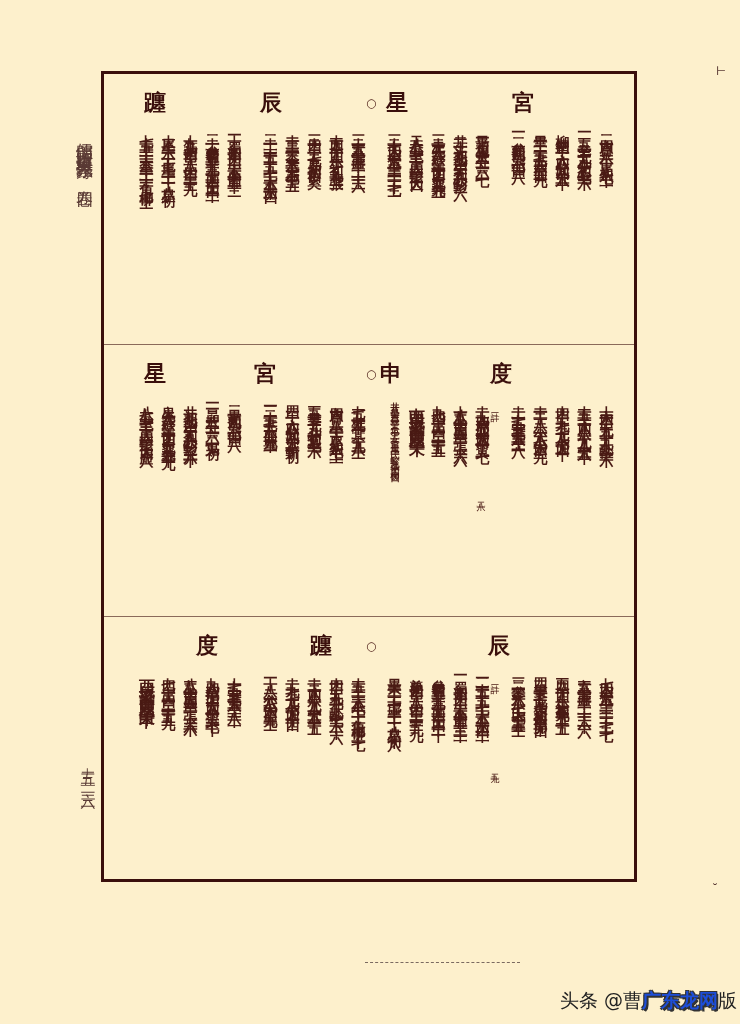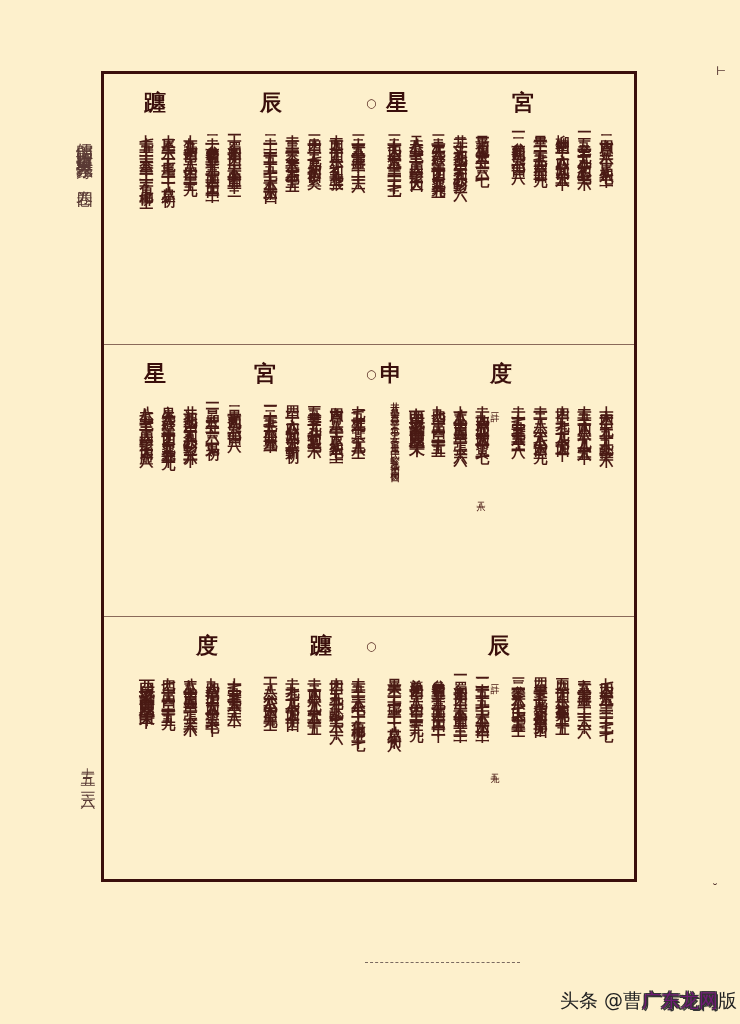--- a/index.html
+++ b/index.html
@@ -55,21 +55,21 @@
   .stray-mark { position:absolute; font-size:12px; color:#5a3a34; }
   .bottom-rule {
     position:absolute; left:365px; top:962px; width:155px; height:1px;
     border-top:1px dashed #7a6a60;
   }
   .watermark {
     position:absolute; left:560px; top:988px; font-size:19px;
     font-family:"DejaVu Sans",sans-serif; color:#222;
   }
   .watermark .brand {
-    color:#701a75; font-weight:normal;
+    color:#1d4ed8; font-weight:bold;
     text-shadow:-1px -1px 0 #333,1px -1px 0 #333,-1px 1px 0 #333,1px 1px 0 #333,2px 2px 0 #333;
     text-align:center;
   }
 </style>
 </head>
 <body>
 
 <div class="side-title">
   <span>儒門崇理折衷堪輿完孝録</span>
   <span class="vol">卷四</span>

